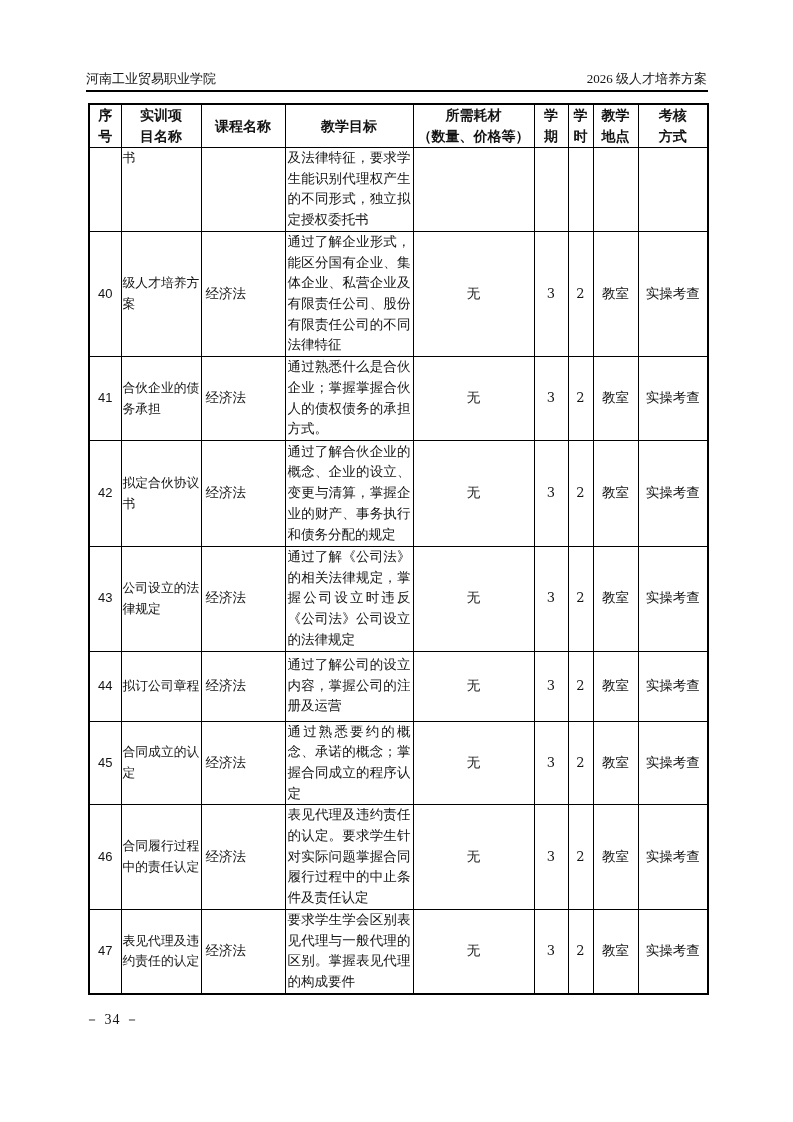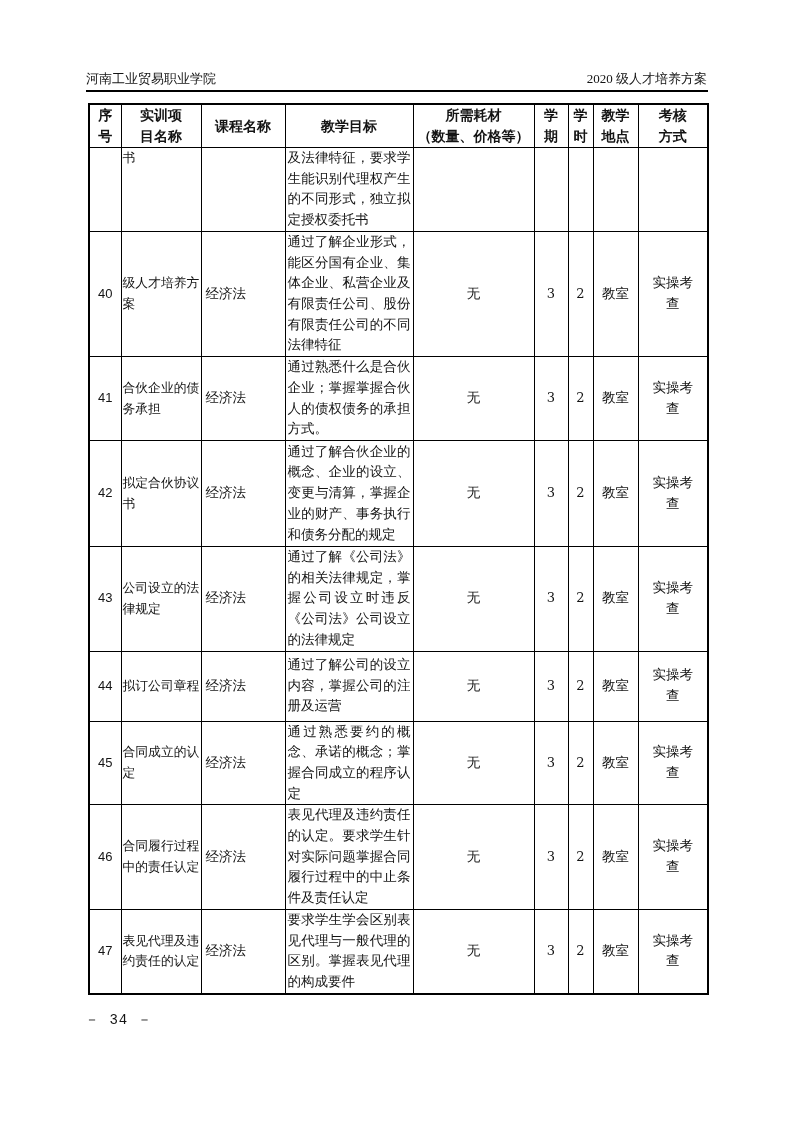--- a/index.html
+++ b/index.html
@@ -25,35 +25,35 @@
   }
   td{font-size:13.5px;line-height:20.7px;vertical-align:middle;padding:0 2px;}
   td.c-no{text-align:center;font-size:13px;font-family:Liberation Sans, sans-serif;}
   td.c-project{font-size:12.8px;padding:0 1px;text-align:left;}
   td.c-course{padding-left:4px;text-align:left;}
   td.c-objective{text-align:justify;padding:0 2px;margin-top:36px;}
   td.c-materials,td.c-semester,td.c-hours,td.c-location,td.c-assessment{
     text-align:center;font-size:13.5px;
   }
   td.c-semester,td.c-hours{font-family:"DejaVu Serif",serif;font-size:13px;}
-  td.c-assessment{padding:0 11px;}
+  td.c-assessment{padding:0 4px;}
   .va-top{vertical-align:top;}
   .page-footer{
     margin-left:85px;margin-top:16px;font-size:14px;line-height:18px;
-    font-family:Liberation Mono, monospace;letter-spacing:1px;
+    font-family:Liberation Serif, serif;letter-spacing:1px;
   }
 </style>
 </head>
 <body>
 
 <div class="content">
 
   <div class="page-header">
     <span>河南工业贸易职业学院</span>
-    <span>2020 级人才培养方案</span>
+    <span>2026 级人才培养方案</span>
   </div>
   <hr class="header-rule">
 
   <table class="main">
     <colgroup>
       <col style="width:32px">
         <col style="width:80px">
         <col style="width:84px">
       <col style="width:128px">
         <col style="width:121px">

